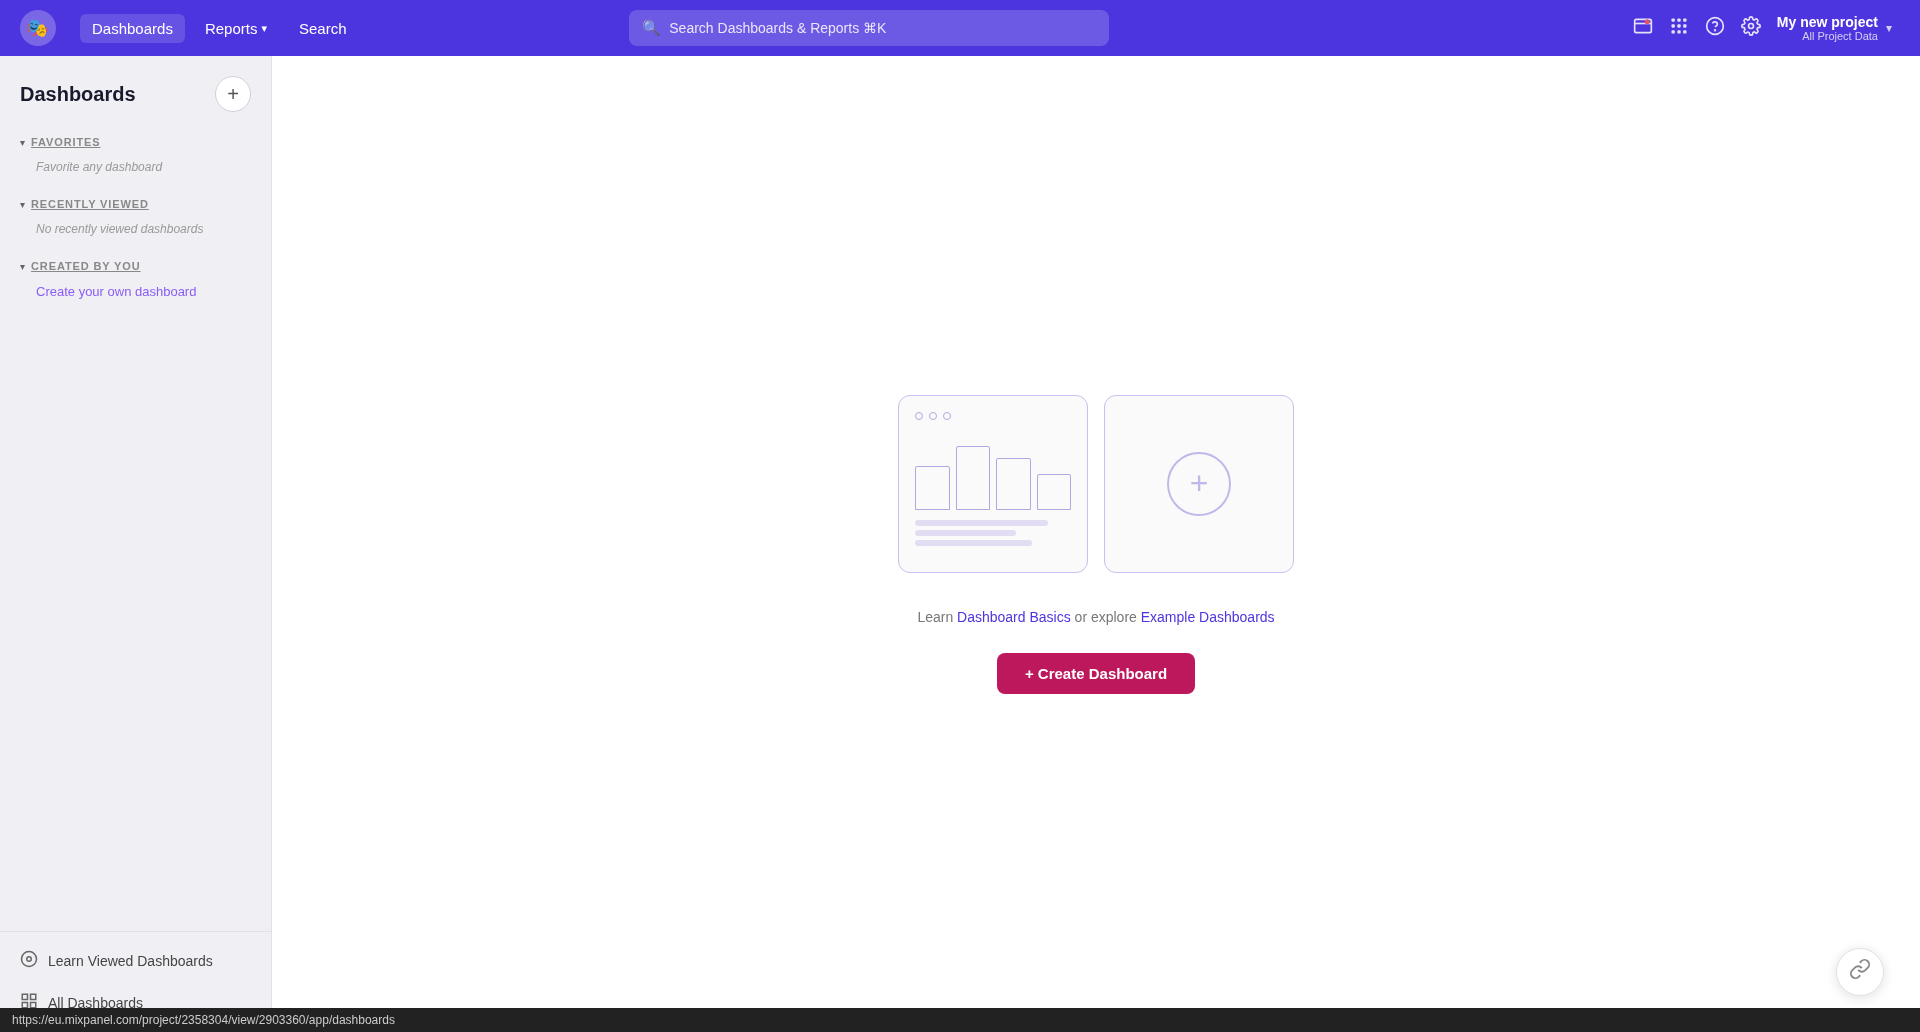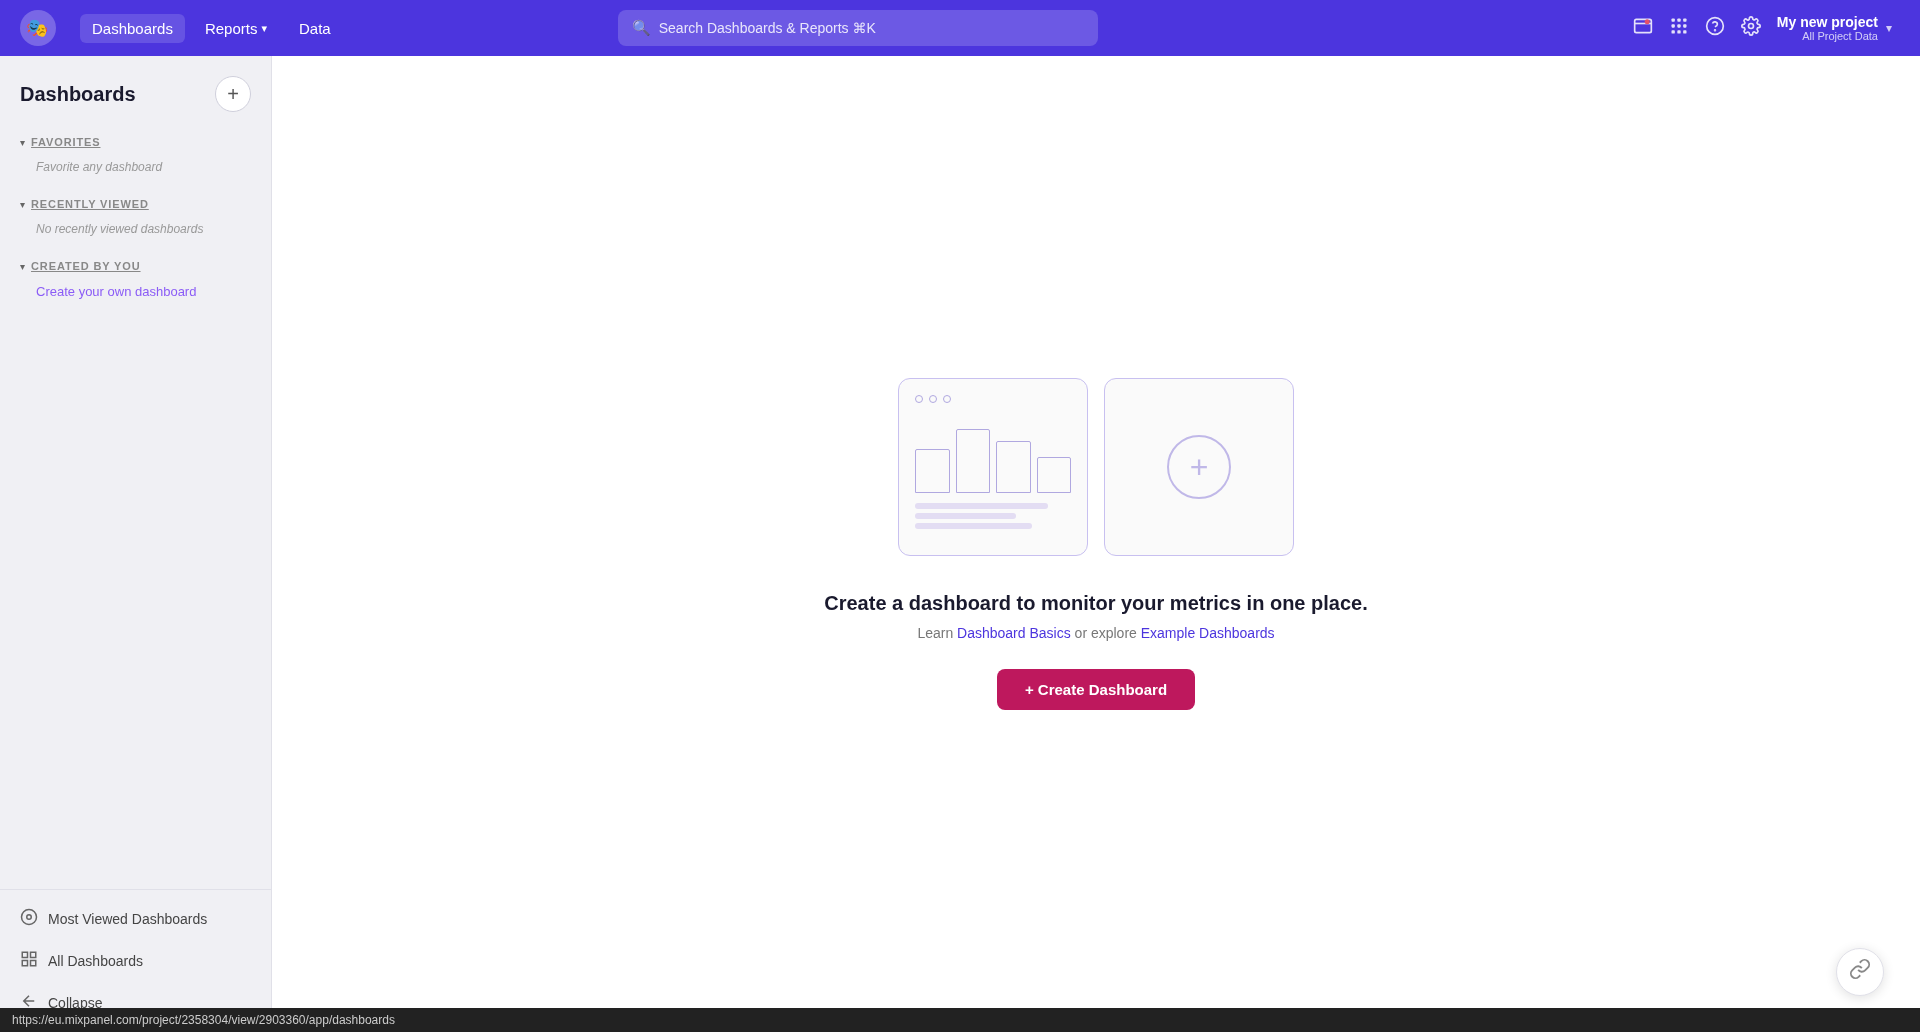--- a/index.html
+++ b/index.html
@@ -190,21 +190,21 @@
   </div>
   <div class="topnav-links">
     <span class="topnav-link active">
       <span>Dashboards</span>
     </span>
     <span class="topnav-link">
       <span>Reports</span>
       <span class="chevron">▾</span>
     </span>
     <span class="topnav-link">
-      <span>Data</span>
+      <span>Search</span>
     </span>
   </div>
 
   <div class="topnav-search">
     <span class="search-icon">🔍</span>
     <span>Search Dashboards &amp; Reports ⌘K</span>
   </div>
 
   <div class="topnav-right">
     <div class="topnav-icon-btn">
@@ -293,37 +293,29 @@
     </div>
 
     <div class="sidebar-bottom">
       <div class="sidebar-bottom-item">
         <span class="item-icon">
           <svg width="18" height="18" viewBox="0 0 24 24" fill="none" stroke="currentColor" stroke-width="2">
             <circle cx="12" cy="12" r="10"></circle>
               <circle cx="12" cy="12" r="3"></circle>
           </svg>
         </span>
-        <span>Most Viewed Dashboards</span>
+        <span>Learn Viewed Dashboards</span>
       </div>
       <div class="sidebar-bottom-item">
         <span class="item-icon">
           <svg width="18" height="18" viewBox="0 0 24 24" fill="none" stroke="currentColor" stroke-width="2">
             <path d="M3 3h7v7H3zM14 3h7v7h-7zM14 14h7v7h-7zM3 14h7v7H3z"></path>
           </svg>
         </span>
         <span>All Dashboards</span>
-      </div>
-      <div class="sidebar-bottom-item">
-        <span class="item-icon">
-          <svg width="18" height="18" viewBox="0 0 24 24" fill="none" stroke="currentColor" stroke-width="2">
-            <path d="M19 12H5M12 5l-7 7 7 7"></path>
-          </svg>
-        </span>
-        <span>Collapse</span>
       </div>
     </div>
   </aside>
 
   <main class="main">
     <div class="empty-illustration">
 
       <div class="illus-card dash-illus">
         <div class="illus-card-inner">
           <div class="dash-illus-dots">
@@ -343,21 +335,20 @@
             <div class="dash-illus-line" style="width: 75%;"></div>
           </div>
         </div>
       </div>
 
       <div class="illus-card plus-illus">
         <div class="plus-circle">+</div>
       </div>
     </div>
 
-    <div class="empty-title">Create a dashboard to monitor your metrics in one place.</div>
 
     <div class="empty-subtitle">
       <span>Learn </span><a href="#">Dashboard Basics</a><span> or explore </span><a href="#">Example Dashboards</a>
     </div>
 
     <button class="create-btn">
       <span>+ Create Dashboard</span>
     </button>
   </main>
 </div>

